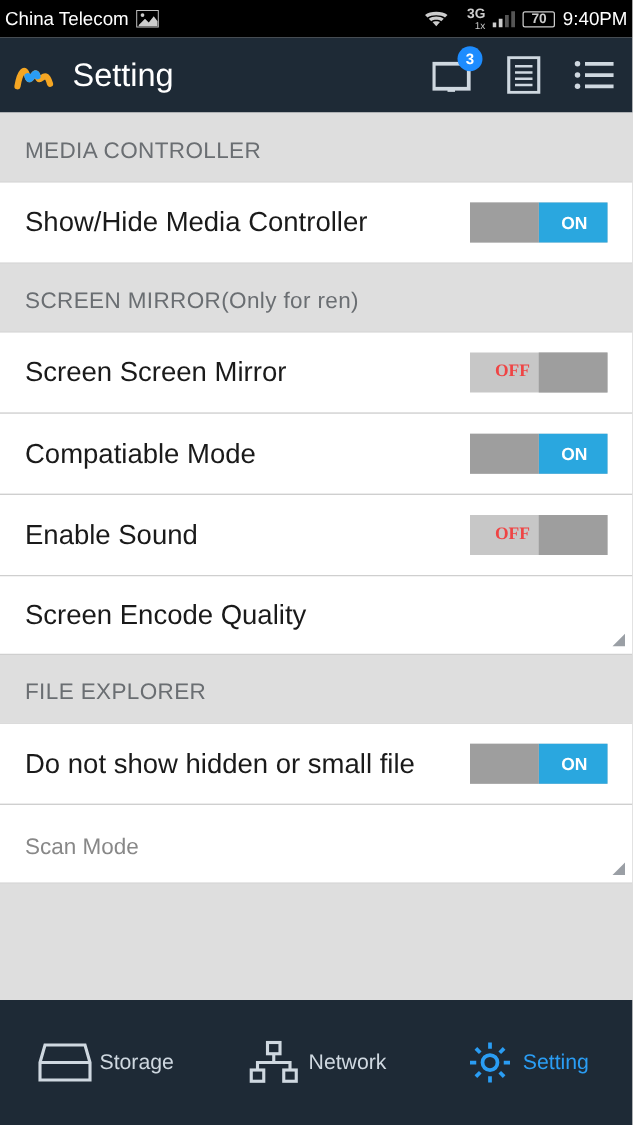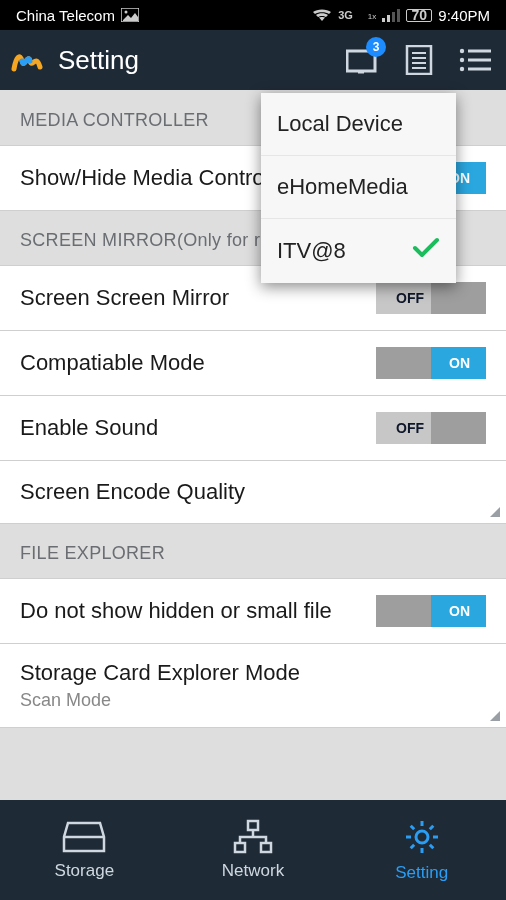--- a/index.html
+++ b/index.html
@@ -1,24 +1,24 @@
 <!DOCTYPE html>
 <html><head>
 <meta charset="utf-8">
 <style>
   * { box-sizing: border-box; margin: 0; padding: 0; }
   html, body { width: 506px; height: 900px; font-family: -apple-system, Helvetica, Arial, sans-serif; overflow: hidden; background: #dedede; }
   .screen { width: 506px; height: 900px; position: relative; display: flex; flex-direction: column; }
 
   
-  .statusbar { height: 30px; background: #000; color: #fff; display: flex; align-items: center; font-size: 15px; padding: 0 16px; }
+  .statusbar { height: 30px; background: #000; color: #fff; display: flex; align-items: center; font-size: 15px; padding: 0 4px; }
   .statusbar .left { display: flex; align-items: center; gap: 6px; }
   .statusbar .right { margin-left: auto; display: flex; align-items: center; gap: 6px; }
   .statusbar svg { display: block; }
-  .batt { border:1.5px solid #ccc; width:26px; height:13px; border-radius:2px; position:relative; display:flex; align-items:center; justify-content:center; font-size:14px; color:#ccc; font-weight:bold; }
+  .batt { border:1.5px solid #ccc; width:26px; height:13px; border-radius:2px; position:relative; display:flex; align-items:center; justify-content:center; font-size:11px; color:#ccc; font-weight:bold; }
 
   
   .actionbar { height: 60px; background: #1e2a36; color: #fff; display: flex; align-items: center; padding: 0 10px; gap: 14px; }
   .actionbar .title { font-size: 26px; font-weight: 400; }
   .actionbar .spacer { flex: 1; }
   .ab-icon { width: 42px; height: 42px; display: flex; align-items: center; justify-content: center; position: relative; color:#cfd8e0; }
   .badge { position:absolute; top:-2px; right:-2px; background:#1d8cff; color:#fff; font-size:12px; font-weight:bold; border-radius:50%; width:20px; height:20px; display:flex; align-items:center; justify-content:center; }
 
   
   .content { flex:1; background:#dedede; overflow:hidden; padding-bottom: 16px; }
@@ -28,55 +28,55 @@
   .row .sub { font-size:18px; color:#888; margin-top:4px; }
   .row .textcol { display:flex; flex-direction:column; flex:1; }
   .corner-tri { position:absolute; right:6px; bottom:6px; width:0; height:0; border-left:10px solid transparent; border-bottom:10px solid #9a9fa5; }
 
   
   .toggle { width:110px; height:32px; position:relative; font-size:14px; font-weight:bold; }
   .toggle .track { position:absolute; inset:0; background:#c7c7c7; }
   .toggle .knob { position:absolute; top:0; width:55px; height:32px; background:#9e9e9e; }
   .toggle .txt { position:absolute; top:0; height:32px; line-height:32px; color:#fff; }
   .toggle.off .knob { right:0; }
-  .toggle.off .txt { left:20px; color:#0f172a; }
+  .toggle.off .txt { left:20px; color:#ef4444;font-family:Liberation Serif, serif; }
   .toggle.on .knob { left:0; }
   .toggle.on .track-on { position:absolute; right:0; top:0; width:55px; height:32px; background:#2aa7df; }
   .toggle.on .txt { right:16px; color:#fff; }
 
   
   .popup { position:absolute; top:93px; right:50px; width:195px; background:#f7f7f7; box-shadow:0 4px 14px rgba(0,0,0,.45); z-index:20; }
   .popup-item { padding:18px 16px; font-size:22px; color:#222; display:flex; align-items:center; border-bottom:1px solid #e6e6e6; }
   .popup-item:last-child { border-bottom:none; }
   .popup-item .chk { margin-left:auto; color:#1abc5c; }
 
   
   .bottomnav { height:100px; background:#1e2a36; display:flex; }
-  .bn-item { flex:1; display:flex; flex-direction:column; align-items:center; justify-content:center; color:#cfd8e0; font-size:17px; gap:6px; }
+  .bn-item { flex:1; display:flex; flex-direction:row; align-items:center; justify-content:center; color:#cfd8e0; font-size:17px; gap:6px; }
   .bn-item.active { color:#2a9df4; }
   .bn-item svg { display:block; }
 </style>
 </head>
 <body>
 <div class="screen">
 
   <div class="statusbar">
     <div class="left">
       <span>China Telecom</span>
       <svg width="18" height="14" viewBox="0 0 18 14">
           <rect x="0" y="0" width="18" height="14" fill="none" stroke="#ccc" stroke-width="1.5"></rect>
           <circle cx="5" cy="4" r="1.5" fill="#ccc"></circle>
           <path d="M2 12 L7 7 L10 10 L14 5 L17 9 L17 13 L2 13 Z" fill="#ccc"></path>
         </svg>
     </div>
     <div class="right">
       <svg width="20" height="14" viewBox="0 0 20 14">
           <path d="M10 13 L7 9.5 C8 8.7 12 8.7 13 9.5 Z M4 7 C7 4.5 13 4.5 16 7 L14 9 C12 7.5 8 7.5 6 9 Z M1 4 C5 0.5 15 0.5 19 4 L17 6 C14 3.5 6 3.5 3 6 Z" fill="#ccc"></path>
         </svg>
-      <div style="display:flex;flex-direction:row;align-items:flex-end;line-height:1;">
+      <div style="display:flex;flex-direction:column;align-items:flex-end;line-height:1;">
         <span style="font-size:11px;font-weight:bold;color:#ccc;">3G</span>
         <span style="font-size:8px;color:#ccc;margin-left:15px;">1x</span>
       </div>
       <svg width="18" height="14" viewBox="0 0 18 14">
           <rect x="0" y="10" width="3" height="4" fill="#ccc"></rect>
           <rect x="5" y="7" width="3" height="7" fill="#ccc"></rect>
           <rect x="10" y="4" width="3" height="10" fill="#555"></rect>
           <rect x="15" y="1" width="3" height="13" fill="#555"></rect>
         </svg>
       <div class="batt">
@@ -181,44 +181,27 @@
         </div>
       <div class="toggle on">
           <div class="track"></div>
           <div class="track-on"></div>
           <div class="knob"></div>
           <span class="txt">ON</span>
         </div>
     </div>
     <div class="row">
       <div class="textcol">
-        <span class="label">Storage Card Explorer Mode</span>
         <span class="sub">Scan Mode</span>
       </div>
       <div class="corner-tri"></div>
     </div>
 
   </div>
 
-  <div class="popup">
-    <div class="popup-item">
-      <span>Local Device</span>
-    </div>
-    <div class="popup-item">
-      <span>eHomeMedia</span>
-    </div>
-    <div class="popup-item">
-      <span>ITV@8</span>
-      <span class="chk">
-        <svg width="28" height="22" viewBox="0 0 28 22">
-            <path d="M3 11 L10 18 L25 3" stroke="#1abc5c" stroke-width="4" fill="none" stroke-linecap="round" stroke-linejoin="round"></path>
-          </svg>
-      </span>
-    </div>
-  </div>
 
   <div class="bottomnav">
     <div class="bn-item">
       <svg width="44" height="36" viewBox="0 0 44 36">
           <path d="M6 4 L38 4 L42 18 L42 32 L2 32 L2 18 Z" fill="none" stroke="#cfd8e0" stroke-width="2.5"></path>
           <line x1="2" y1="18" x2="42" y2="18" stroke="#cfd8e0" stroke-width="2.5"></line>
         </svg>
       <span>Storage</span>
     </div>
     <div class="bn-item">

